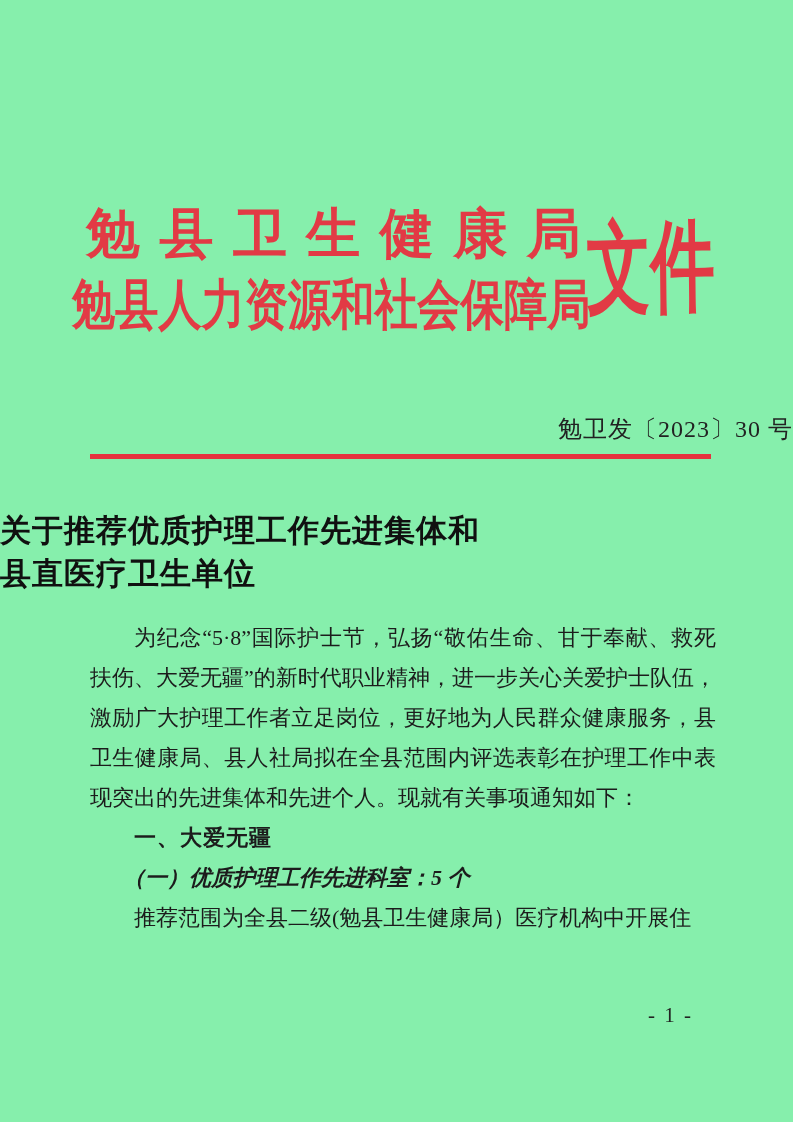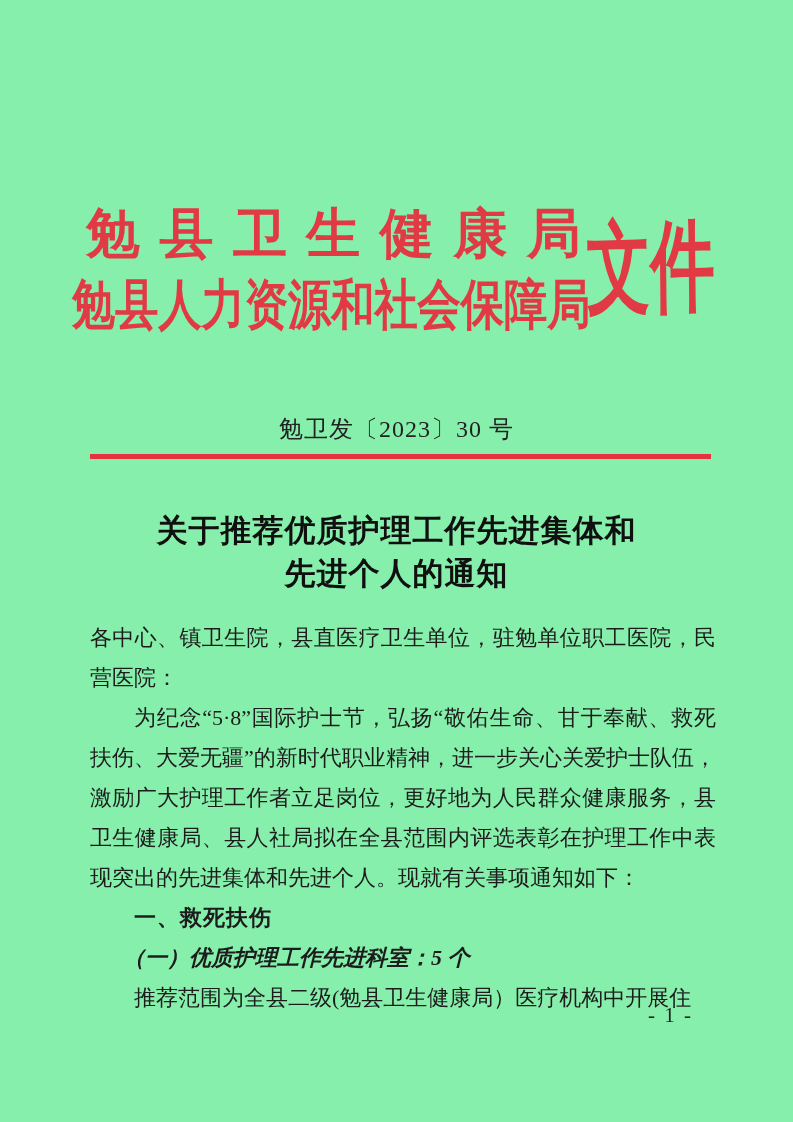--- a/index.html
+++ b/index.html
@@ -51,41 +51,40 @@
     transform: scaleX(0.64) rotate(-1deg);
     transform-origin: left top;
   }
 
   
   .doc-number {
     position: absolute;
     top: 413px;
     left: 0;
     width: 100%;
-    text-align: center;
+    text-align: right;
     font-size: 24px;
     color: #222;
     letter-spacing: 1px;
   }
   .red-rule {
     position: absolute;
     top: 454px;
     left: 90px;
     width: 621px;
     height: 5px;
     background: var(--accent-line, #e5323e);
   }
 
   
   .title {
     position: absolute;
     top: 509px;
     left: 0;
     width: 100%;
-    text-align: center;
     font-size: 31px;
     font-weight: 700;
     line-height: 43px;
     color: #101010;
     letter-spacing: 1px;
   }
 
   
   .body-text {
     position: absolute;
@@ -132,26 +131,25 @@
     <div class="org-line2">勉县人力资源和社会保障局</div>
     <div class="doc-word">文件</div>
   </div>
 
   <div class="doc-number">勉卫发〔2023〕30 号</div>
 
   <div class="red-rule"></div>
 
   <div class="title">
     <div>关于推荐优质护理工作先进集体和</div>
-    <div>先进个人的通知</div>
+    <div>县直医疗卫生单位</div>
   </div>
 
   <div class="body-text">
-    <p class="para no-indent">各中心、镇卫生院，县直医疗卫生单位，驻勉单位职工医院，民营医院：</p>
     <p class="para">为纪念“5·8”国际护士节，弘扬“敬佑生命、甘于奉献、救死扶伤、大爱无疆”的新时代职业精神，进一步关心关爱护士队伍，激励广大护理工作者立足岗位，更好地为人民群众健康服务，县卫生健康局、县人社局拟在全县范围内评选表彰在护理工作中表现突出的先进集体和先进个人。现就有关事项通知如下：</p>
-    <p class="section-heading">一、救死扶伤</p>
+    <p class="section-heading">一、大爱无疆</p>
     <p class="subsection-heading">（一）优质护理工作先进科室：5 个</p>
     <p class="para">推荐范围为全县二级(勉县卫生健康局）医疗机构中开展住</p>
   </div>
 
   <div class="page-number">- 1 -</div>
 
 </div>
 
 </body></html>

